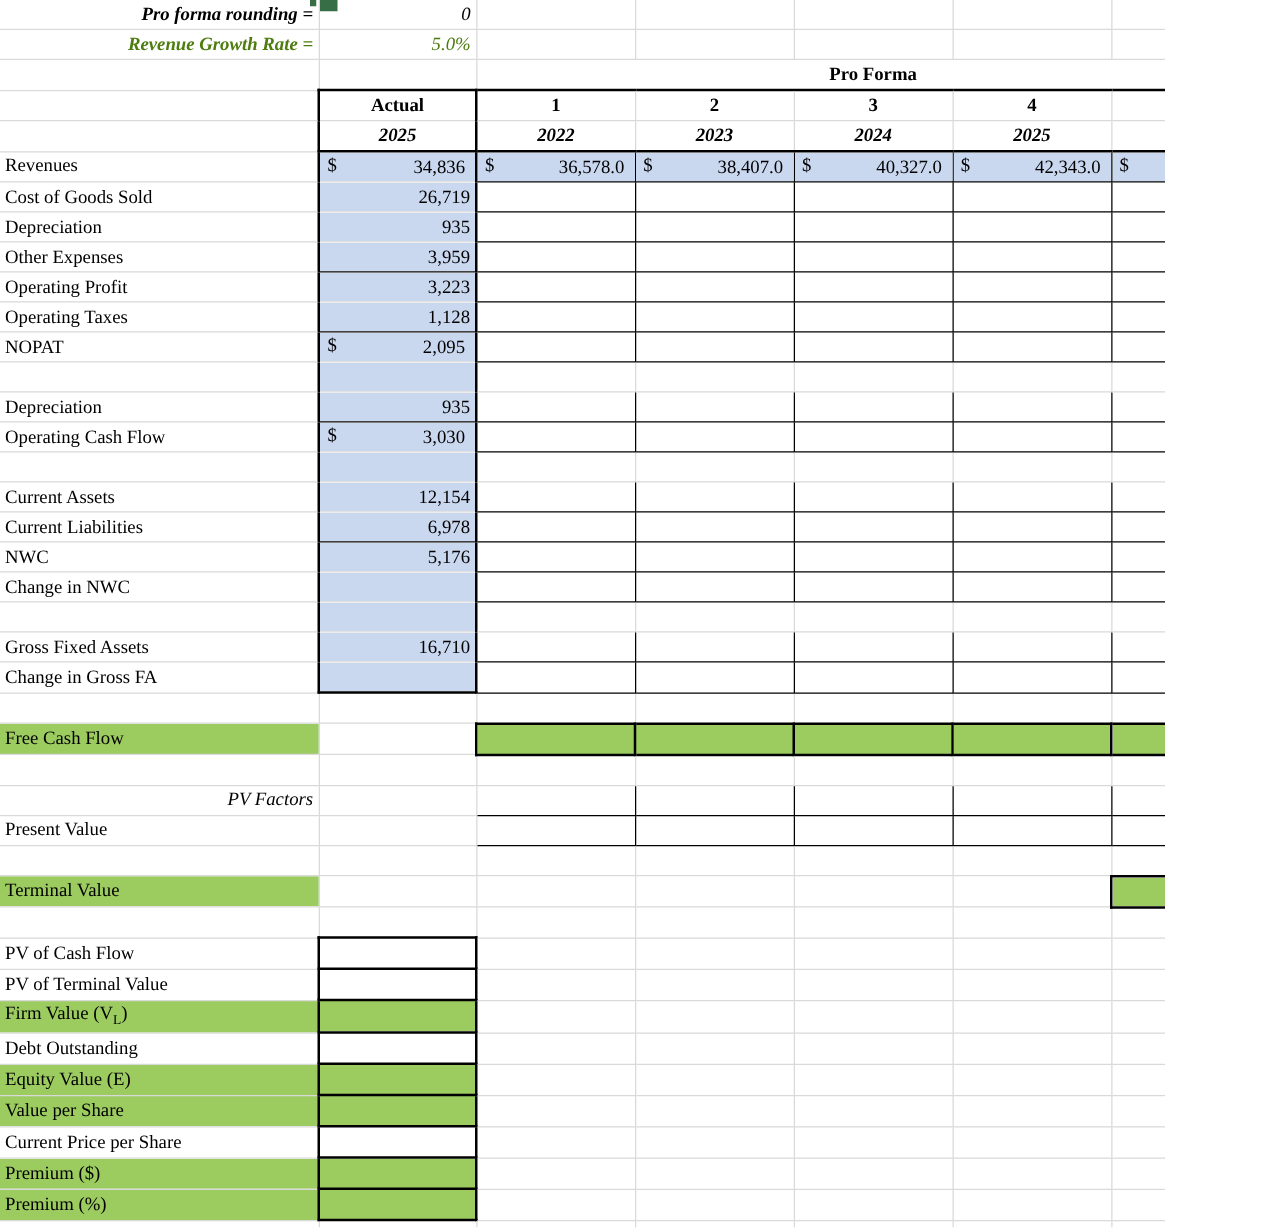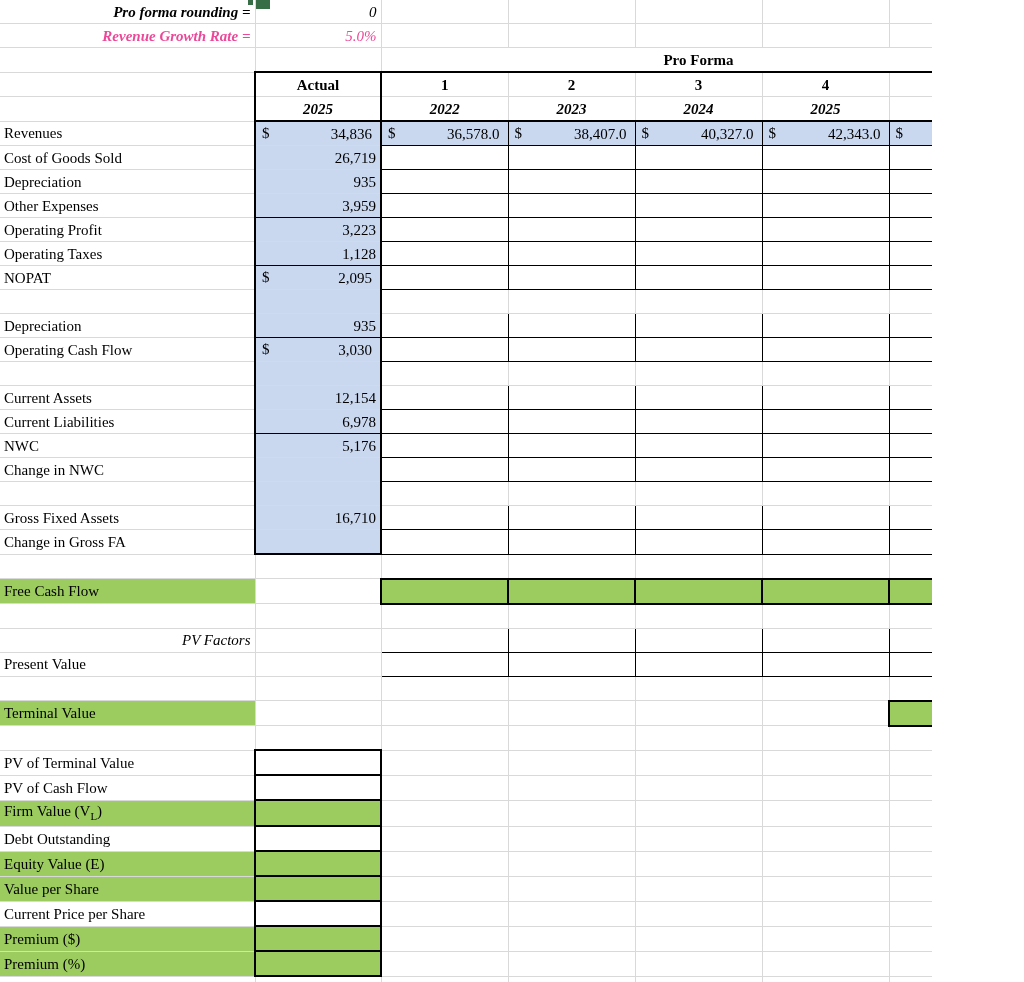--- a/index.html
+++ b/index.html
@@ -48,21 +48,21 @@
   col.c-tail { width: 8px; }
 
   
   .lbl        { text-align: left; }
   .lbl-right  { text-align: right; font-style: italic; }
   .ctr        { text-align: center; }
   .num        { text-align: right; }
   .b          { font-weight: bold; }
   .i          { font-style: italic; }
   .bi         { font-weight: bold; font-style: italic; }
-  .muted      { color: #ec4899; margin-left: 16px; }
+  .muted      { color: #4d7c0f; margin-left: 16px; }
 
   
   .money {
     position: relative;
     text-align: right;
     padding-right: 8px !important;
   }
   .money .cur {
     position: absolute;
     left: 6px;
@@ -489,32 +489,32 @@
         <td class="nob"></td>
         <td class="nob"></td>
         <td class="nob"></td>
         <td class="nob"></td>
         <td class="nob"></td>
         <td class="nob"></td>
         <td></td>
       </tr>
 
       <tr>
+        <td class="lbl">PV of Cash Flow</td>
+        <td class="bx fill-white"></td>
+        <td class="nob"></td>
+        <td class="nob"></td>
+        <td class="nob"></td>
+        <td class="nob"></td>
+        <td class="nob"></td>
+        <td></td>
+      </tr>
+
+      <tr>
         <td class="lbl">PV of Terminal Value</td>
-        <td class="bx fill-white"></td>
-        <td class="nob"></td>
-        <td class="nob"></td>
-        <td class="nob"></td>
-        <td class="nob"></td>
-        <td class="nob"></td>
-        <td></td>
-      </tr>
-
-      <tr>
-        <td class="lbl">PV of Cash Flow</td>
         <td class="bx fill-white"></td>
         <td class="nob"></td>
         <td class="nob"></td>
         <td class="nob"></td>
         <td class="nob"></td>
         <td class="nob"></td>
         <td></td>
       </tr>
 
       <tr>

